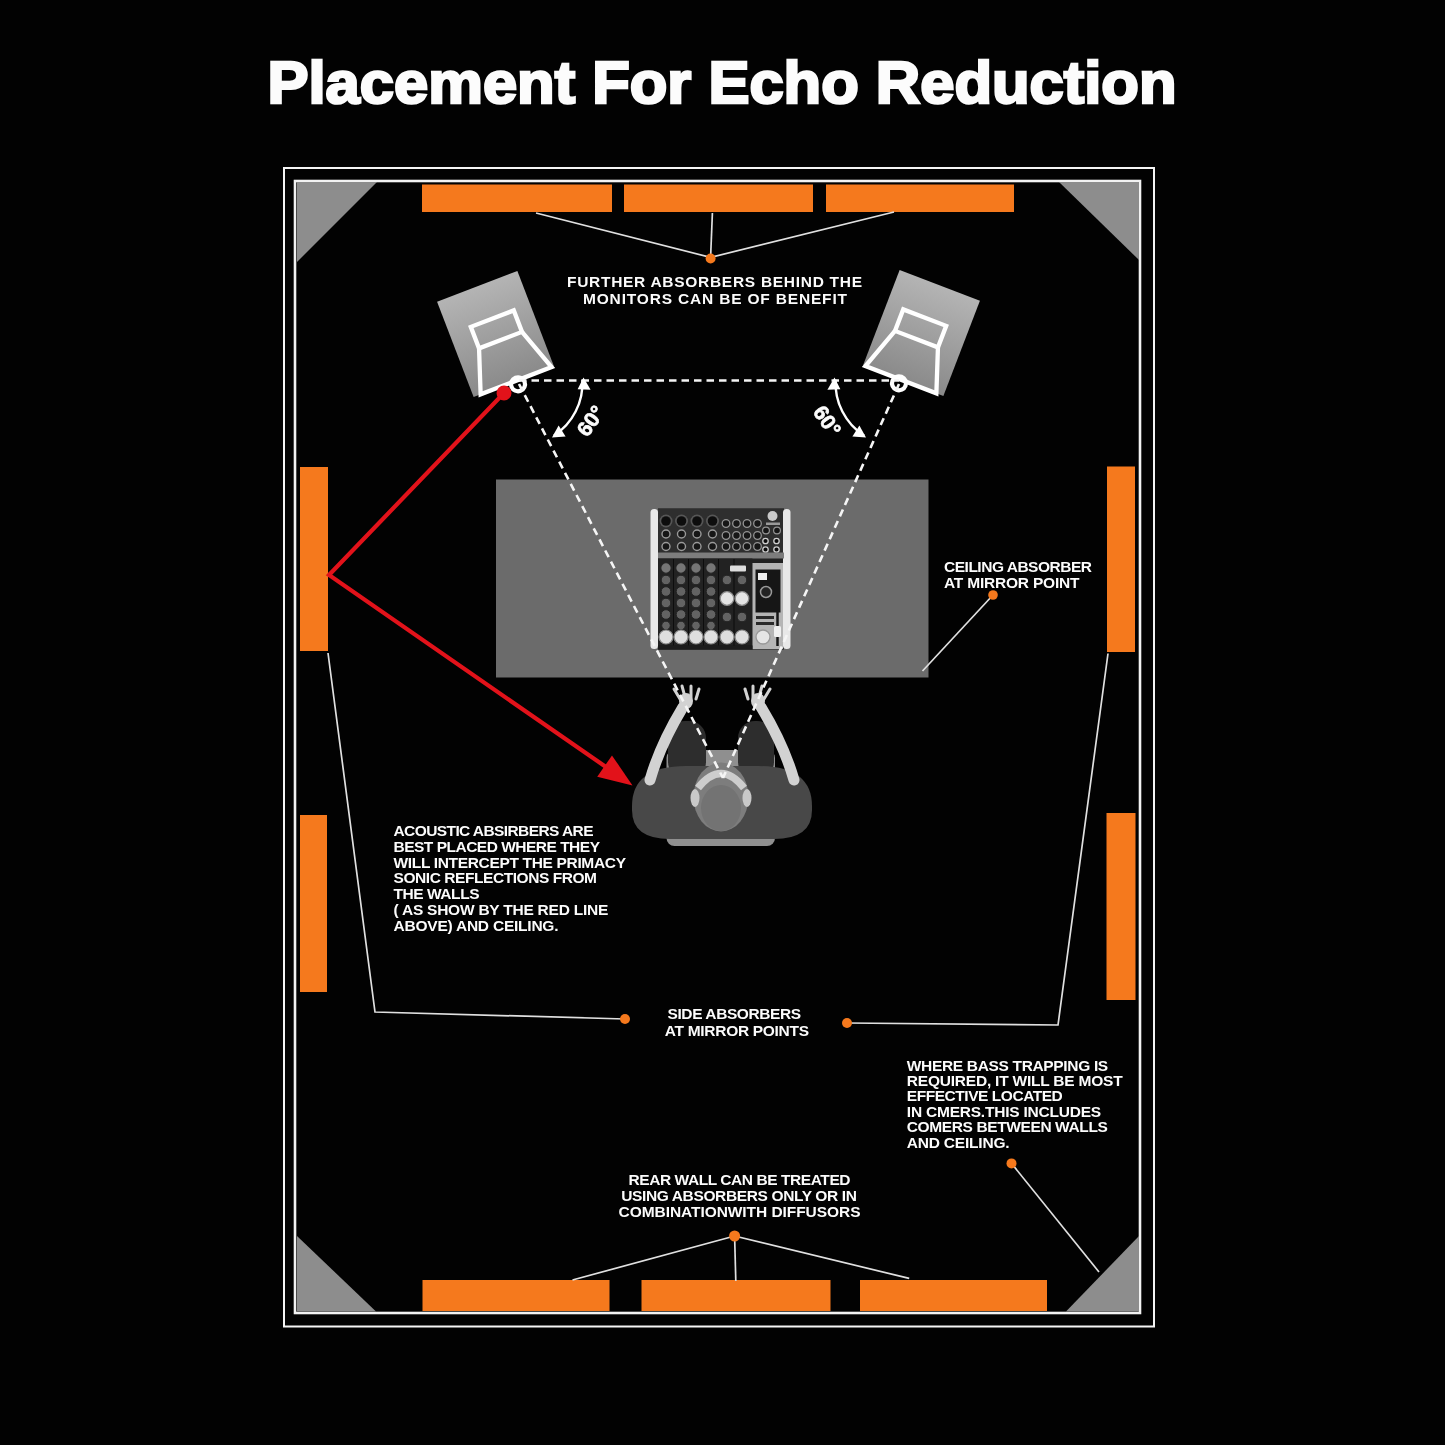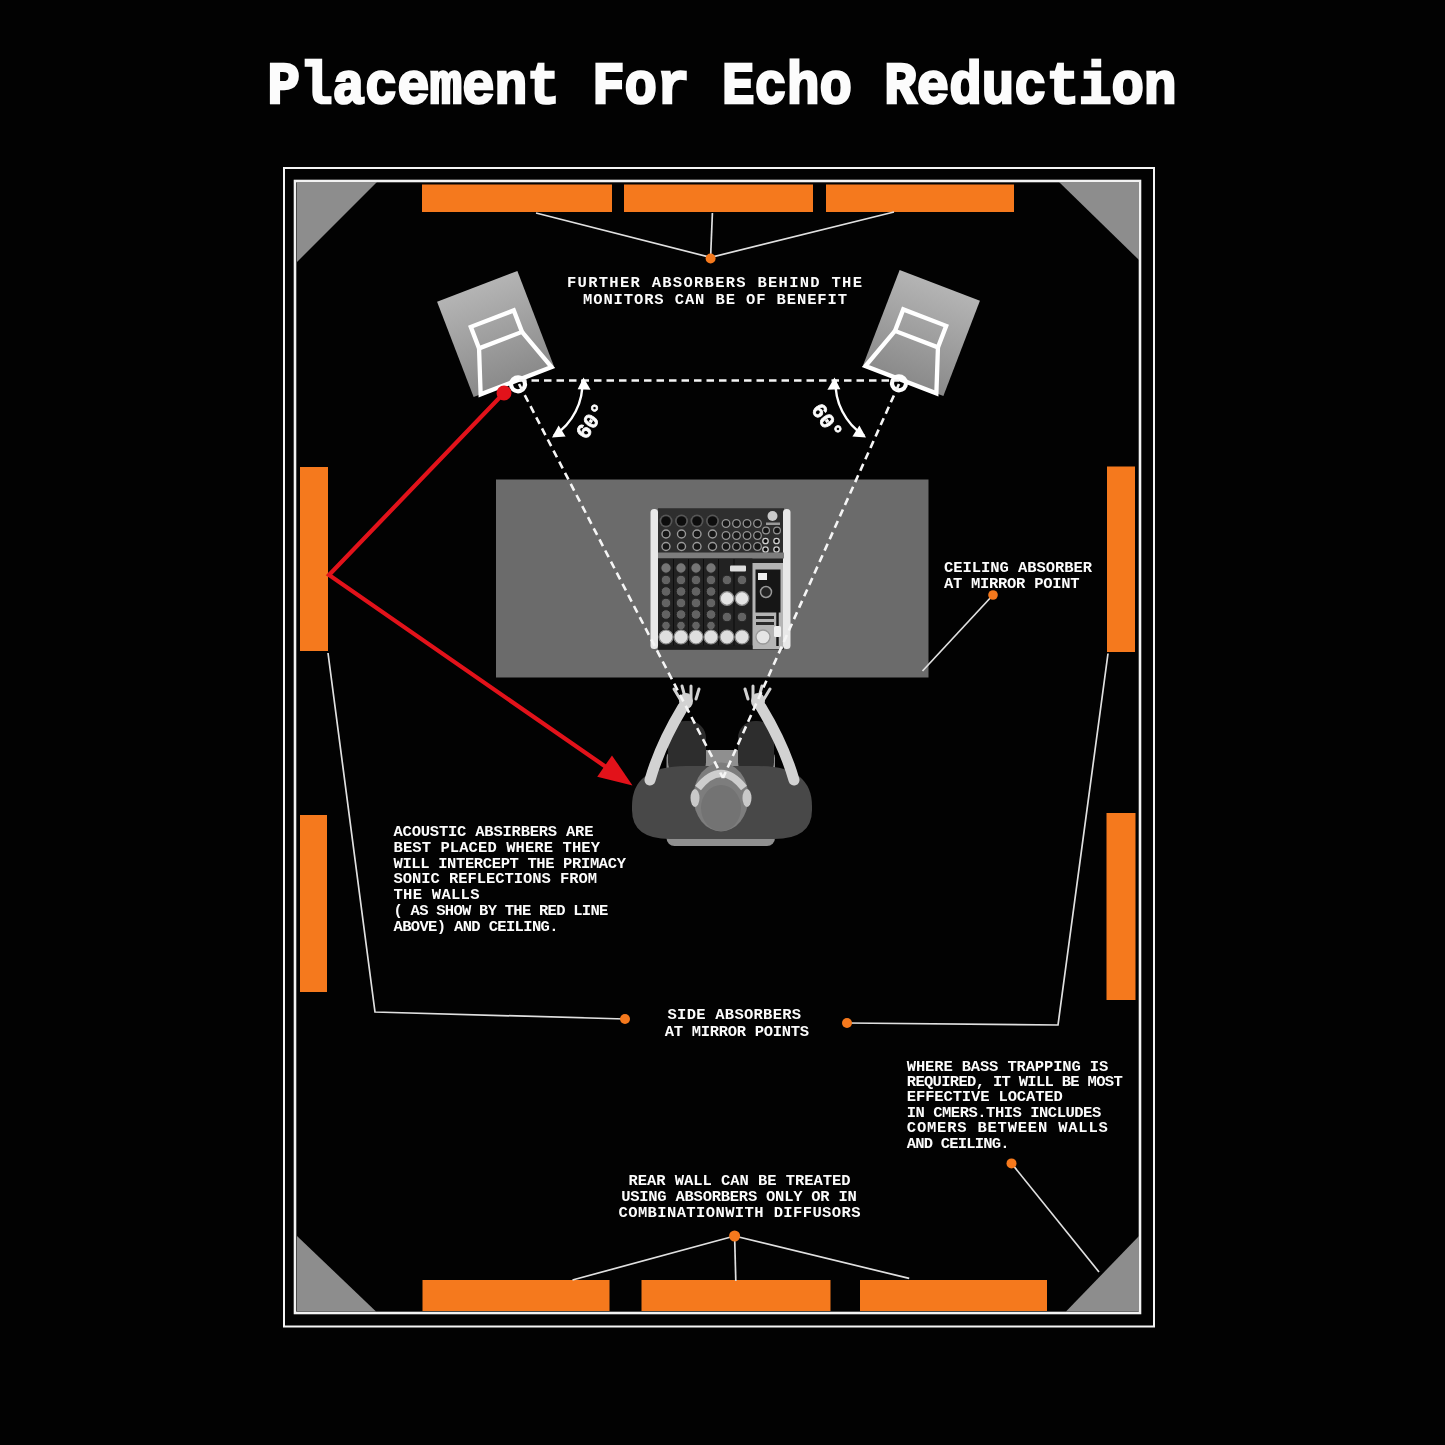--- a/index.html
+++ b/index.html
@@ -1,17 +1,17 @@
 <!DOCTYPE html>
 <html><head>
 <meta charset="utf-8">
 <style>
   html,body{margin:0;padding:0;background:#000;}
   #page{position:relative;transform:translateZ(0);width:1445px;height:1445px;background:#020202;overflow:hidden;
-        font-family:Liberation Mono, monospace;}
+        font-family:Liberation Sans, sans-serif;}
   svg{position:absolute;left:0;top:0;}
   .ann{fill:#ffffff;font-weight:bold;font-size:15.5px;}
 </style>
 </head>
 <body>
 <div id="page">
   <svg width="1445" height="1445" viewBox="0 0 1445 1445">
     <text x="722" y="103" text-anchor="middle" font-size="60" font-weight="bold" opacity="0.99" fill="#ffffff" stroke="#ffffff" stroke-width="2.6" paint-order="stroke" textLength="909" lengthAdjust="spacingAndGlyphs">Placement For Echo Reduction</text>
     <defs>
       <linearGradient id="spk" x1="0" y1="0" x2="0" y2="1">

